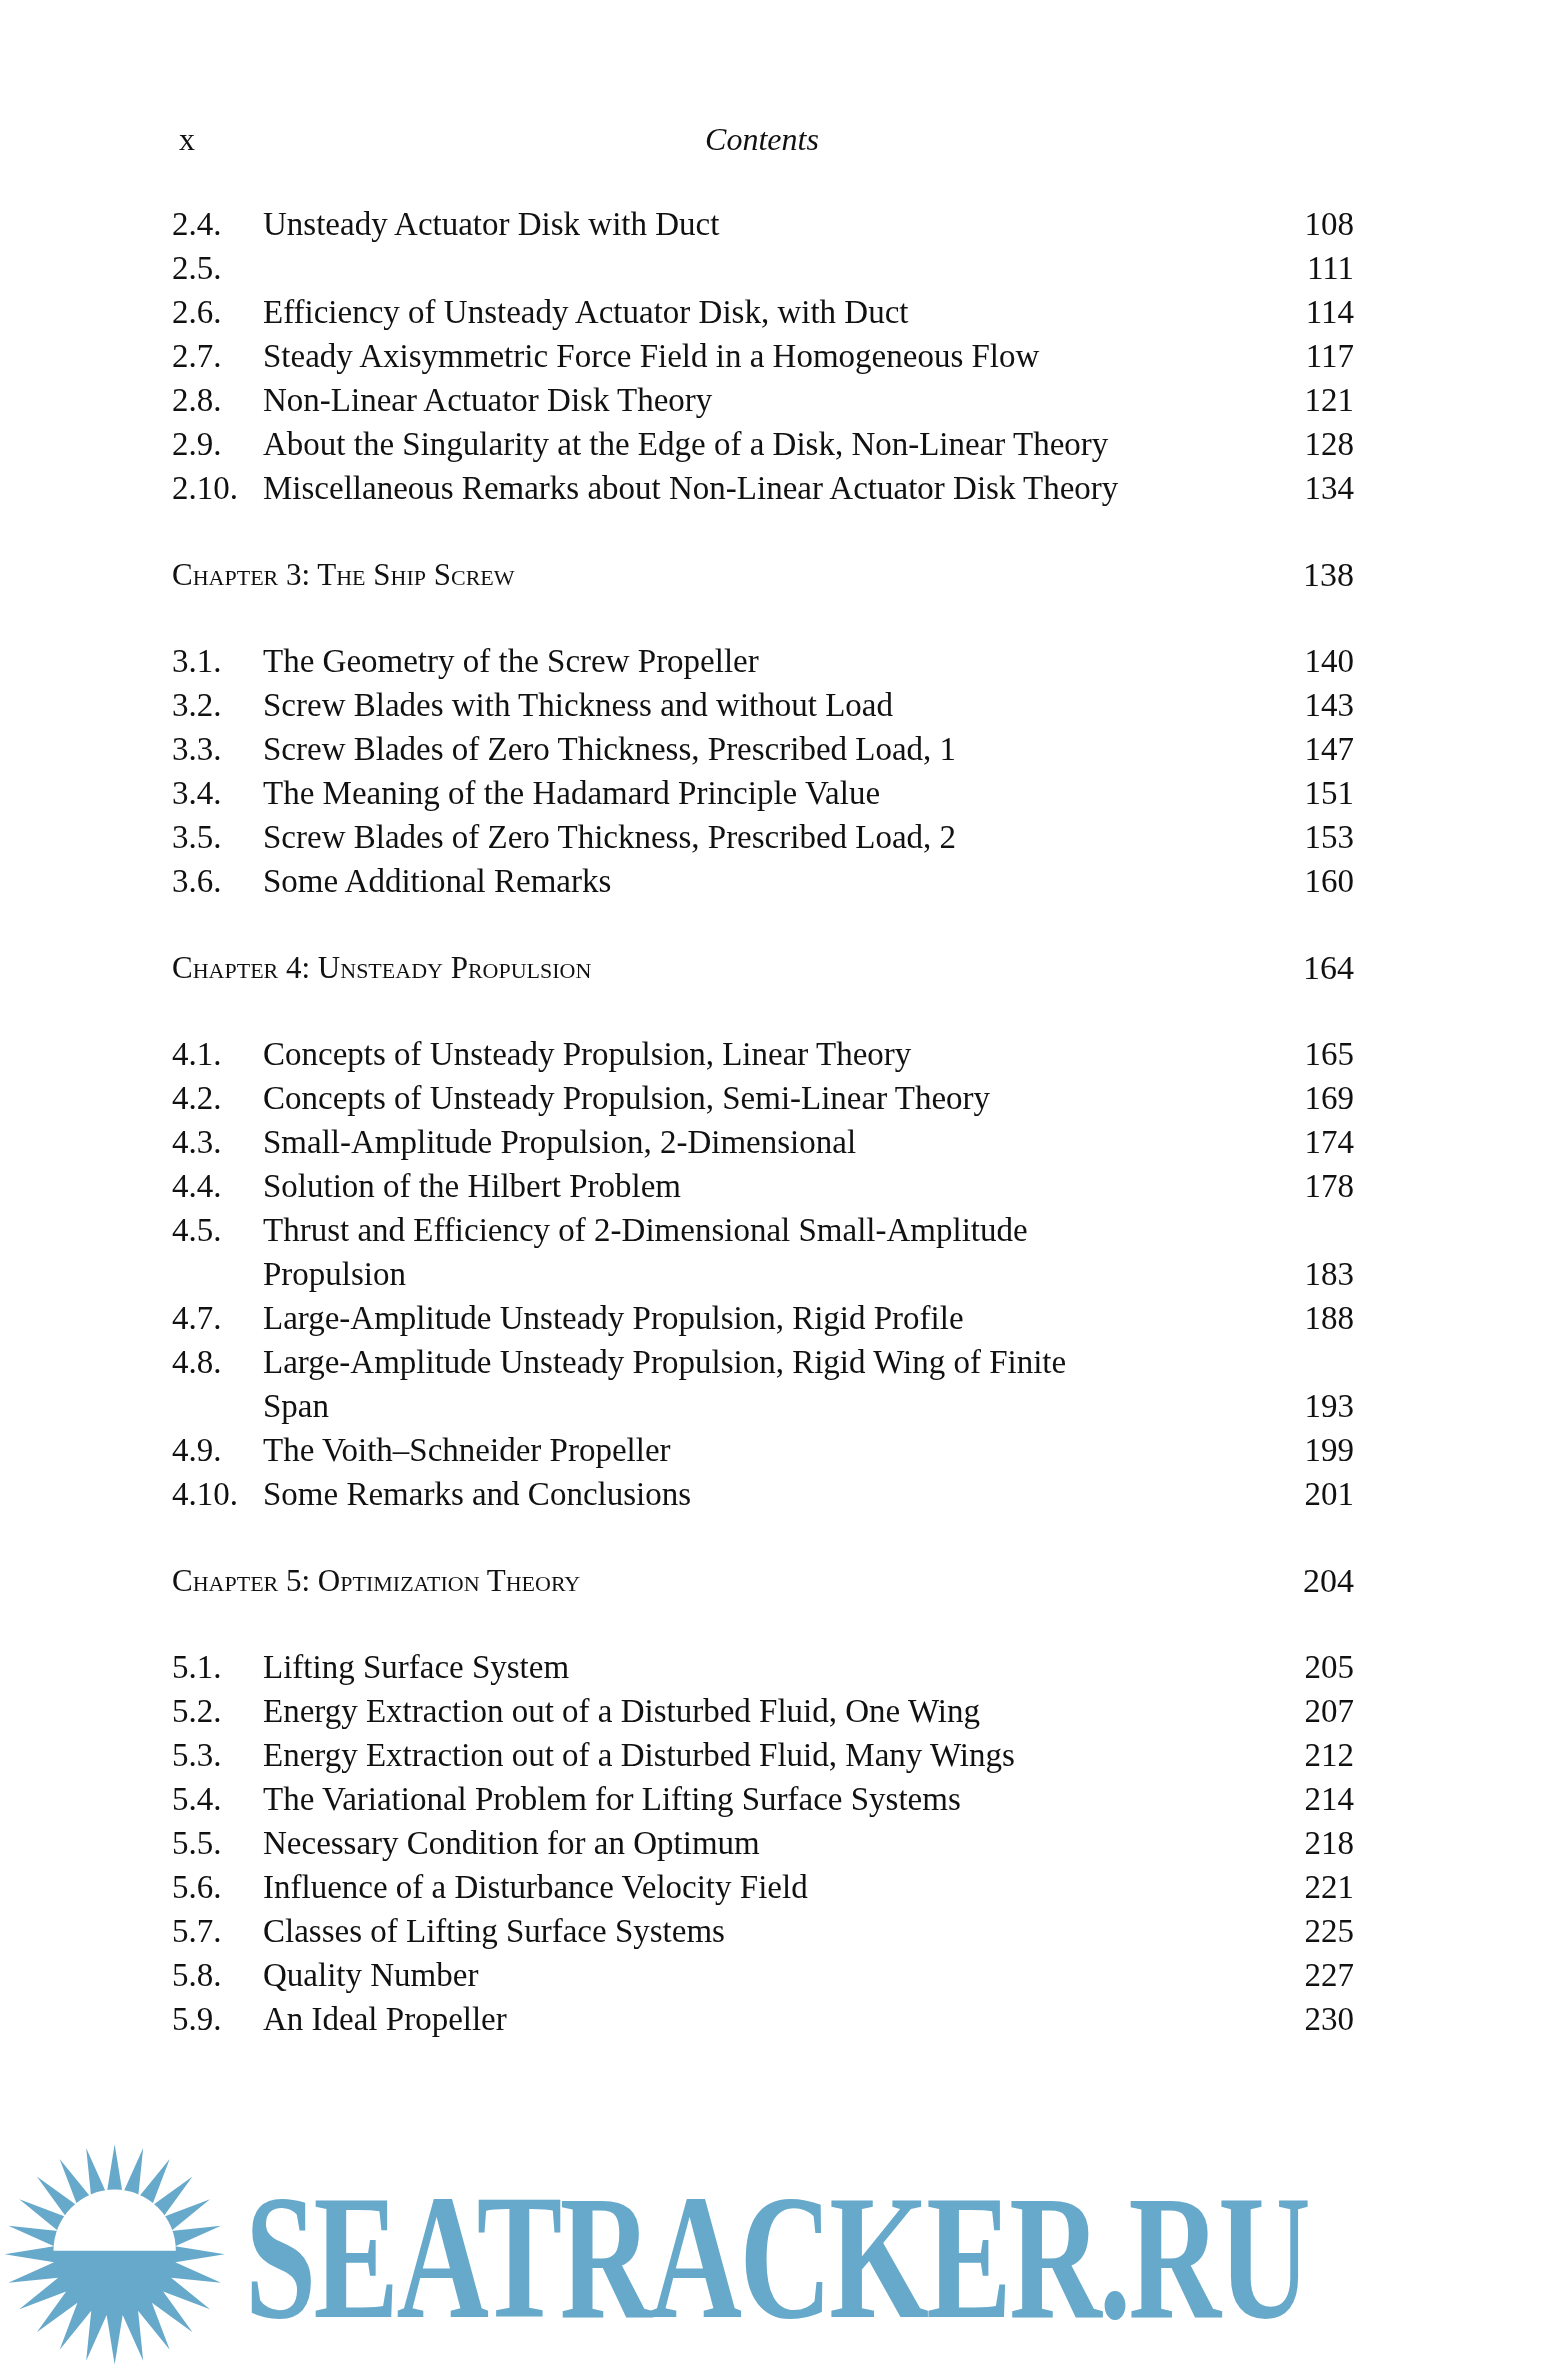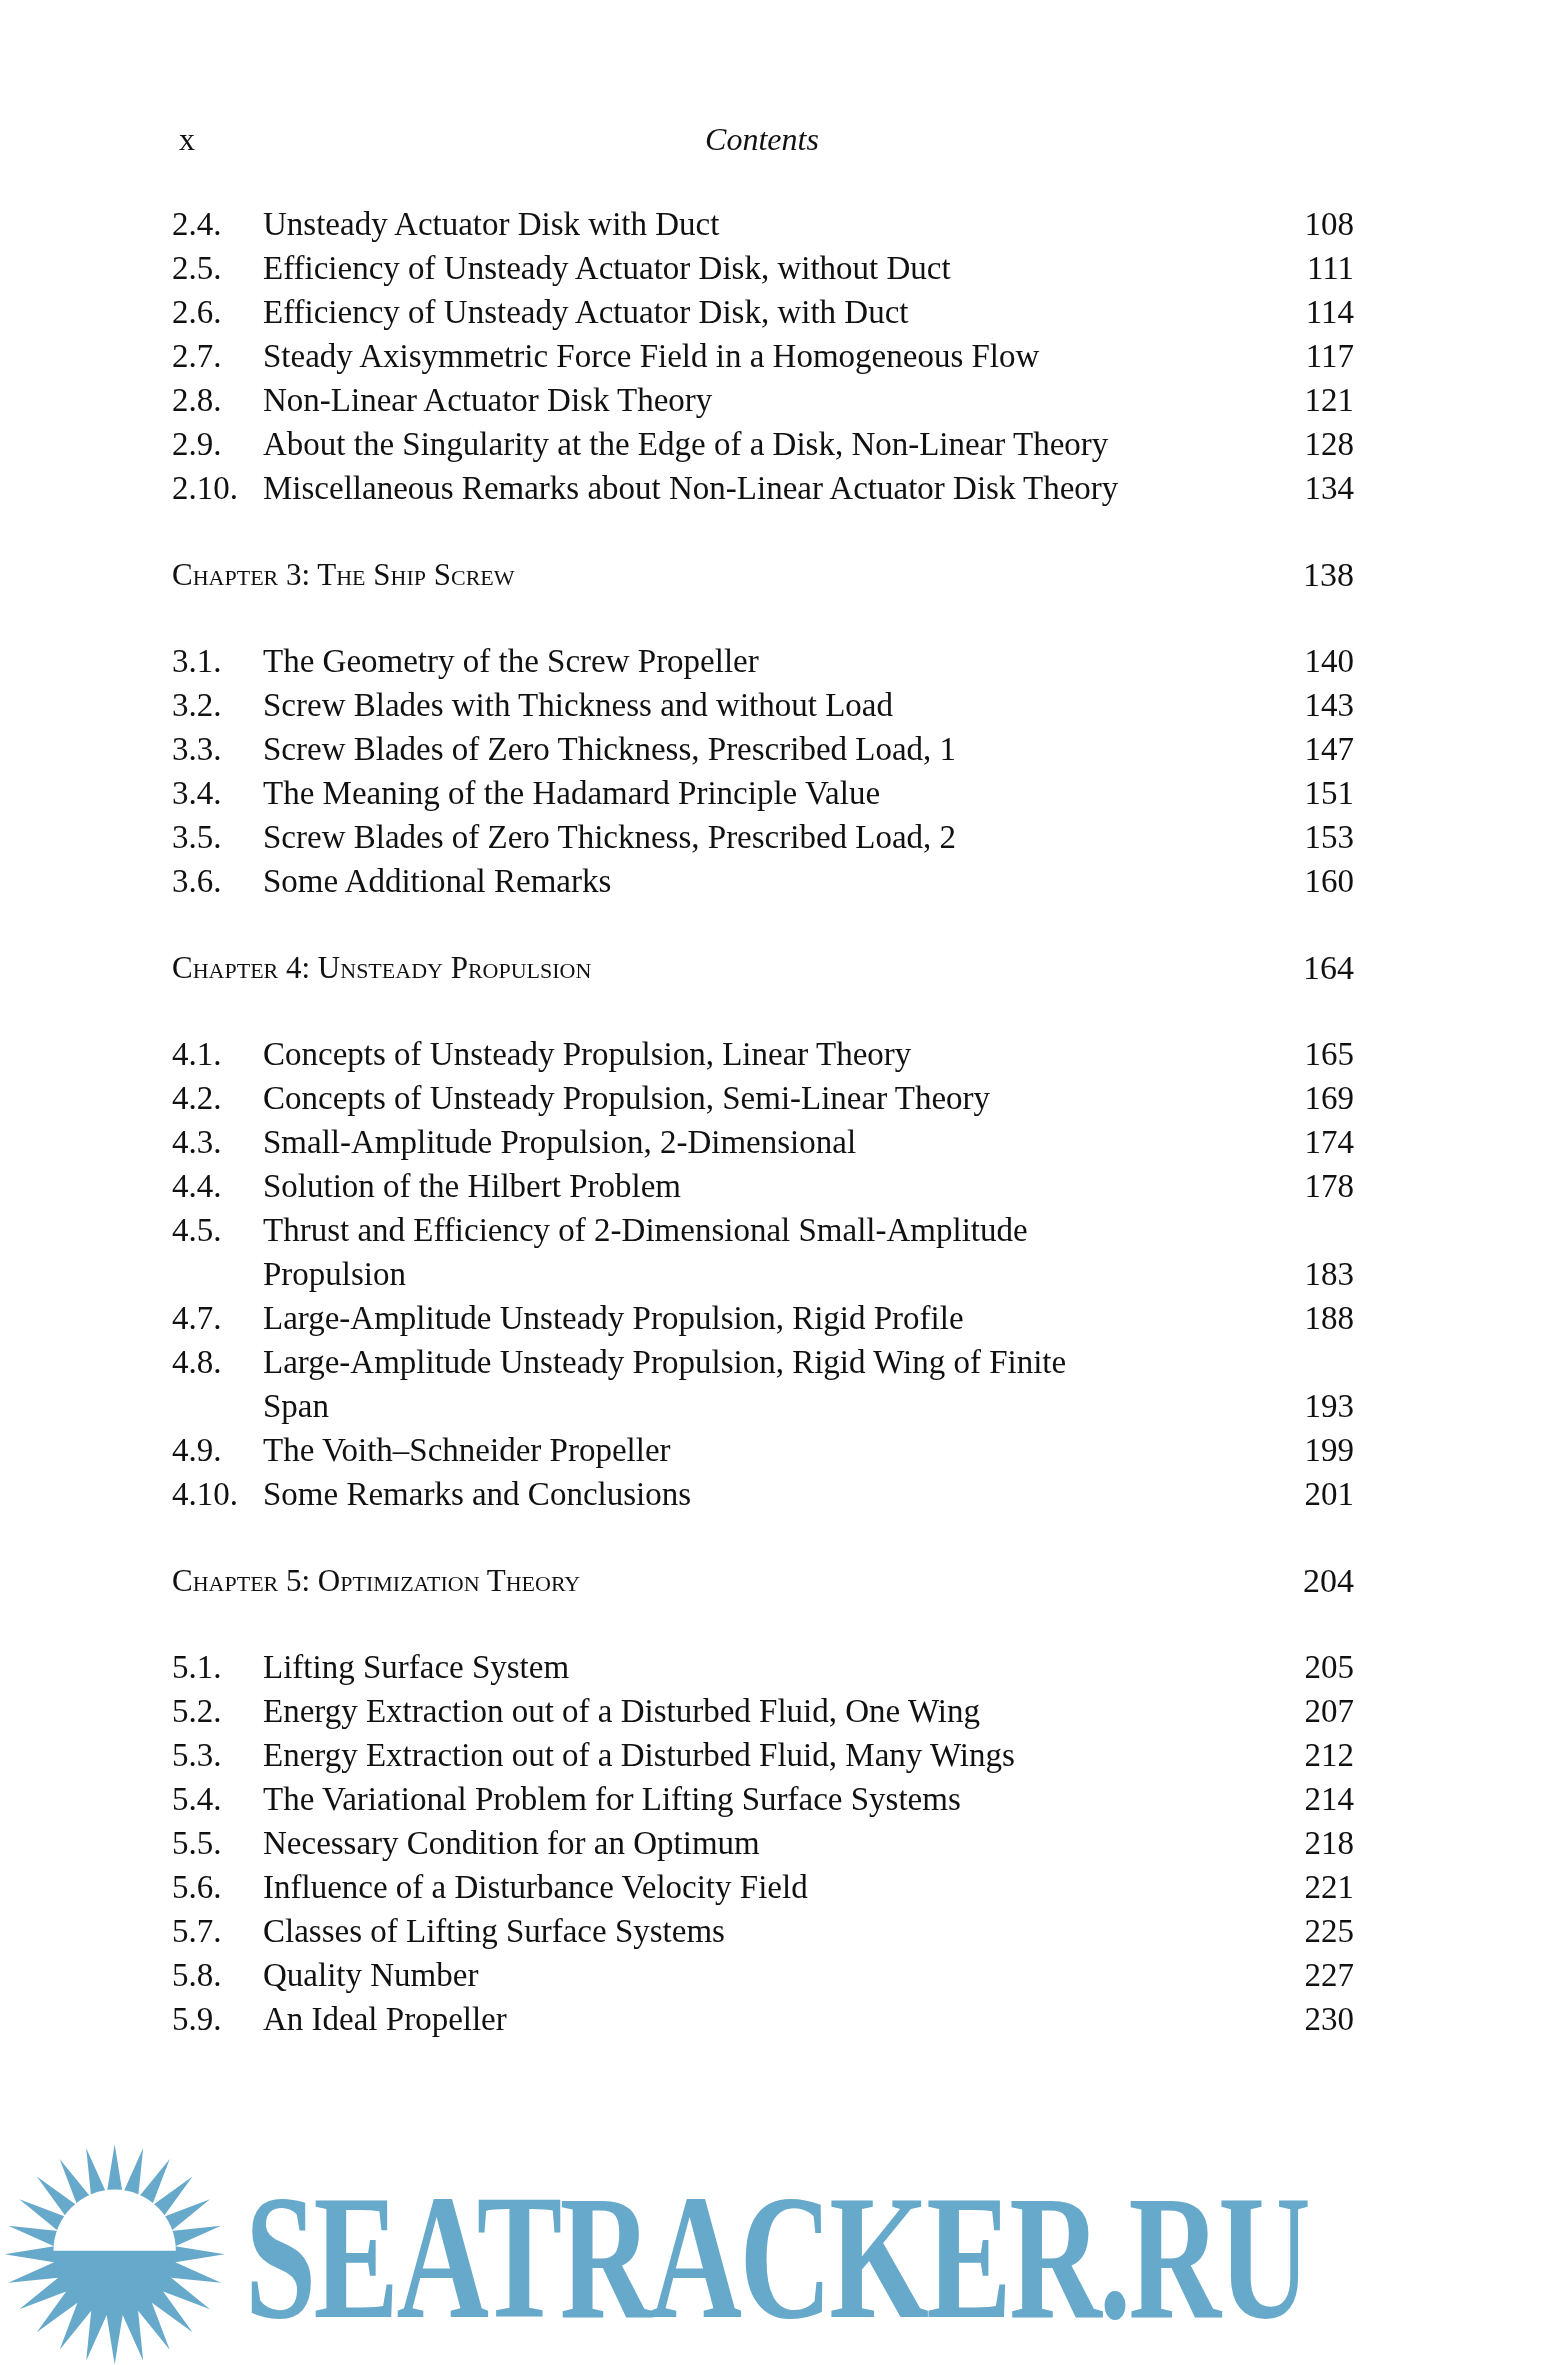--- a/index.html
+++ b/index.html
@@ -29,21 +29,20 @@
 </div>
 
 <div class="toc" id="toc">
     <div class="row">
       <span class="num">2.4.</span>
       <span class="title">Unsteady Actuator Disk with Duct</span>
       <span class="page">108</span>
     </div>
     <div class="row">
       <span class="num">2.5.</span>
-      <span class="title">Efficiency of Unsteady Actuator Disk, without Duct</span>
       <span class="page">111</span>
     </div>
     <div class="row">
       <span class="num">2.6.</span>
       <span class="title">Efficiency of Unsteady Actuator Disk, with Duct</span>
       <span class="page">114</span>
     </div>
     <div class="row">
       <span class="num">2.7.</span>
       <span class="title">Steady Axisymmetric Force Field in a Homogeneous Flow</span>

